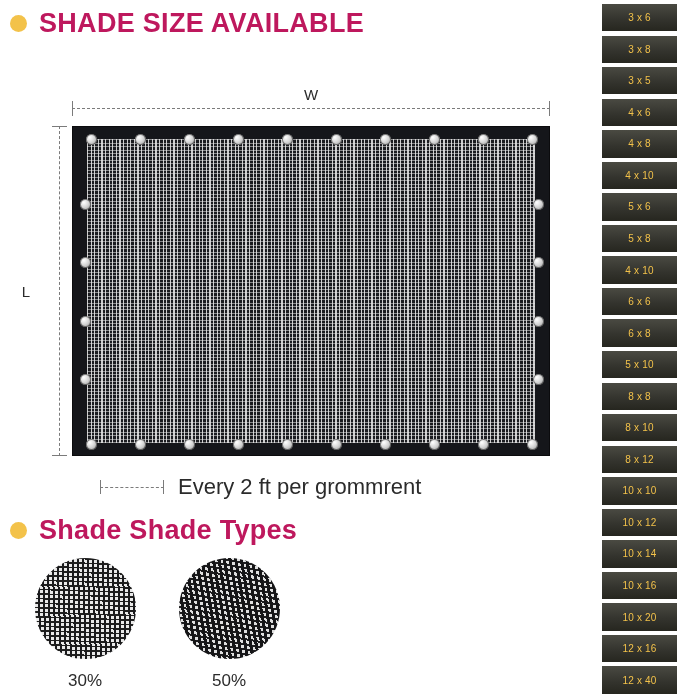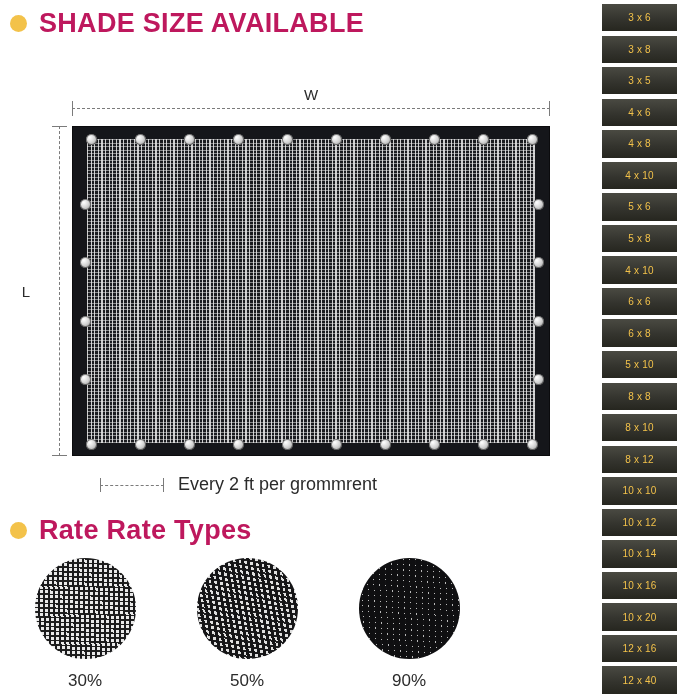--- a/index.html
+++ b/index.html
@@ -192,37 +192,37 @@
   #grommet-gap .gap-cap-right {
     position: absolute;
     top: 1px;
     width: 0;
     height: 14px;
     border-left: 1px solid #7b7b7b;
   }
   #grommet-gap .gap-cap-left { left: 0; }
   #grommet-gap .gap-cap-right { right: 0; }
   #grommet-note-text {
-    font-size: 18px;
+    font-size: 22px;
     color: #2b2b2b;
   }
 
   
   #shade-rate-heading {
     position: absolute;
     left: 10px;
     top: 515px;
   }
   #shade-rate-swatches {
     position: absolute;
     left: 24px;
     top: 558px;
     width: 570px;
     display: flex;
-    gap: 40px;
+    gap: 22px;
   }
   .swatch-item {
     width: 122px;
     display: flex;
     flex-direction: column;
     align-items: center;
   }
   .swatch-circle {
     width: 101px;
     height: 101px;
@@ -355,35 +355,31 @@
         <div class="gap-cap-left"></div>
         <div class="gap-cap-right"></div>
       </div>
       <div id="grommet-note-text">Every 2 ft per grommrent</div>
     </div>
 
   </div>
 
   <div id="shade-rate-heading" class="section-heading">
     <span class="bullet-dot"></span>
-    <span class="heading-text">Rate Rate Types</span>
+    <span class="heading-text">Shade Shade Types</span>
   </div>
 
   <div id="shade-rate-swatches">
       <div class="swatch-item">
         <div class="swatch-circle swatch-30"></div>
         <div class="swatch-label">30%</div>
       </div>
       <div class="swatch-item">
         <div class="swatch-circle swatch-50"></div>
         <div class="swatch-label">50%</div>
-      </div>
-      <div class="swatch-item">
-        <div class="swatch-circle swatch-90"></div>
-        <div class="swatch-label">90%</div>
       </div>
     </div>
 
 </div>
 
 <div id="size-list">
     <div class="size-chip">3 x 6</div>
     <div class="size-chip">3 x 8</div>
     <div class="size-chip">3 x 5</div>
     <div class="size-chip">4 x 6</div>

